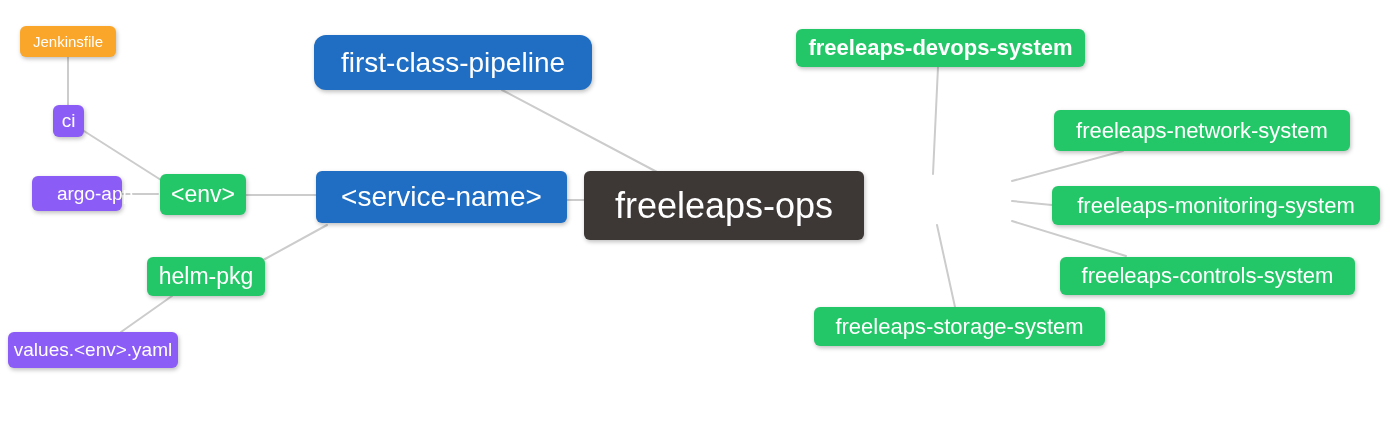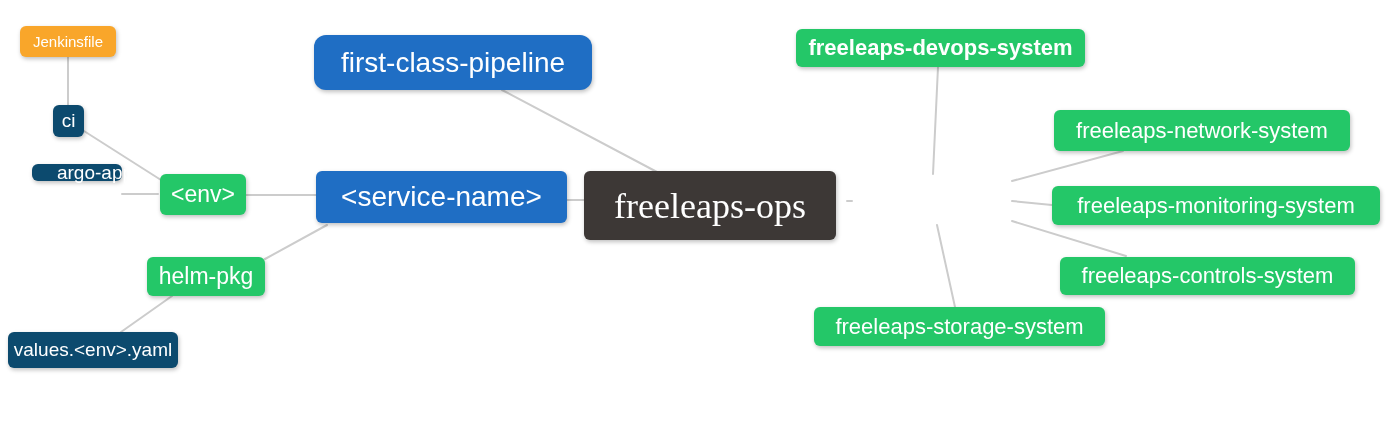--- a/index.html
+++ b/index.html
@@ -38,21 +38,21 @@
     border-radius: 6px;
     box-shadow: 1px 2px 4px rgba(0,0,0,0.25);
     white-space: nowrap;
     cursor: pointer;
     user-select: none;
   }
   .lv-root { background: #3d3836; font-size: 36px; }
   .lv-blue { background: #1f6ec4; font-size: 28px; }
   .lv-green { background: #24c768; font-size: 23px; }
   .lv-green-sm { background: #24c768; font-size: 22px; }
-  .lv-red { background: #0c4a6e; font-size: 19px; }
+  .lv-red { background: #8b5cf6; font-size: 19px; }
   .lv-amber { background: #f9a62a; font-size: 15px; }
 </style>
 </head>
 <body>
 
 <div class="canvas">
 
   <svg class="edges">
     <line x1="68" y1="57" x2="68" y2="105"></line>
     <line x1="84" y1="131" x2="161" y2="180"></line>
@@ -67,33 +67,33 @@
     <line x1="1012" y1="181" x2="1123" y2="151"></line>
     <line x1="1012" y1="201" x2="1052" y2="205"></line>
     <line x1="1012" y1="221" x2="1126" y2="256"></line>
     <line x1="937" y1="225" x2="955" y2="307"></line>
   </svg>
 
   <div class="node lv-amber" style="left:20px;  top:26px;  width:96px;  height:31px;">Jenkinsfile</div>
 
   <div class="node lv-red" style="left:53px;  top:105px; width:31px;  height:32px;">ci</div>
 
-  <div class="node lv-red" style="left:32px;  top:164px; width:90px;  height:17px;padding-left:36px;">argo-app</div>
+  <div class="node lv-red" style="left:32px;  top:176px; width:90px;  height:35px;padding-left:36px;">argo-app</div>
 
   <div class="node lv-green" style="left:160px; top:174px; width:86px;  height:41px;">&lt;env&gt;</div>
 
   <div class="node lv-green" style="left:147px; top:257px; width:118px; height:39px;">helm-pkg</div>
 
   <div class="node lv-red" style="left:8px;   top:332px; width:170px; height:36px;">values.&lt;env&gt;.yaml</div>
 
   <div class="node lv-blue" style="left:314px; top:35px;  width:278px; height:55px;border-radius:12px;">first-class-pipeline</div>
 
   <div class="node lv-blue" style="left:316px; top:171px; width:251px; height:52px;">&lt;service-name&gt;</div>
 
-  <div class="node lv-root" style="left:584px; top:171px; width:252px; height:69px;font-family:Liberation Serif, serif;">freeleaps-ops</div>
+  <div class="node lv-root" style="left:584px; top:171px; width:280px; height:69px;">freeleaps-ops</div>
 
 
   <div class="node lv-green-sm" style="left:796px; top:29px;  width:289px; height:38px;font-weight:bold;">freeleaps-devops-system</div>
 
   <div class="node lv-green-sm" style="left:1054px; top:110px; width:296px; height:41px;">freeleaps-network-system</div>
 
   <div class="node lv-green-sm" style="left:1052px; top:186px; width:328px; height:39px;">freeleaps-monitoring-system</div>
 
   <div class="node lv-green-sm" style="left:1060px; top:257px; width:295px; height:38px;">freeleaps-controls-system</div>
 

